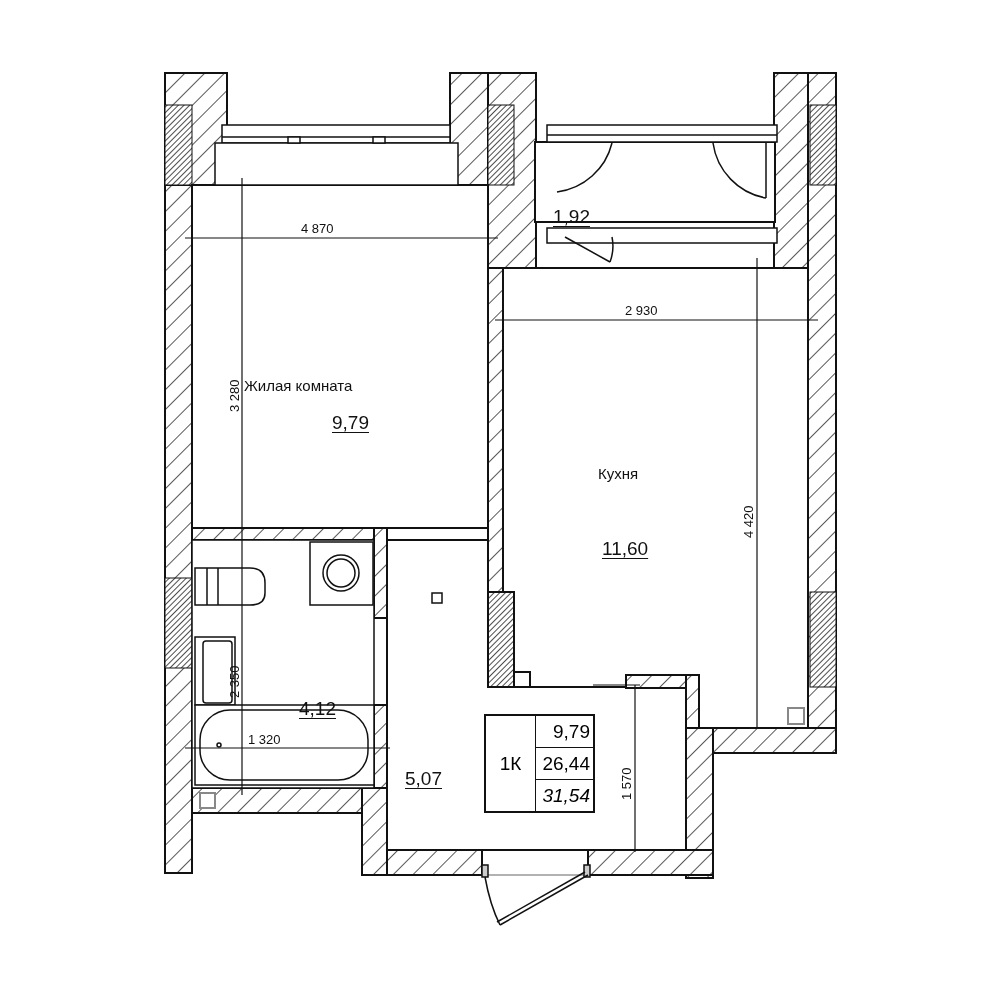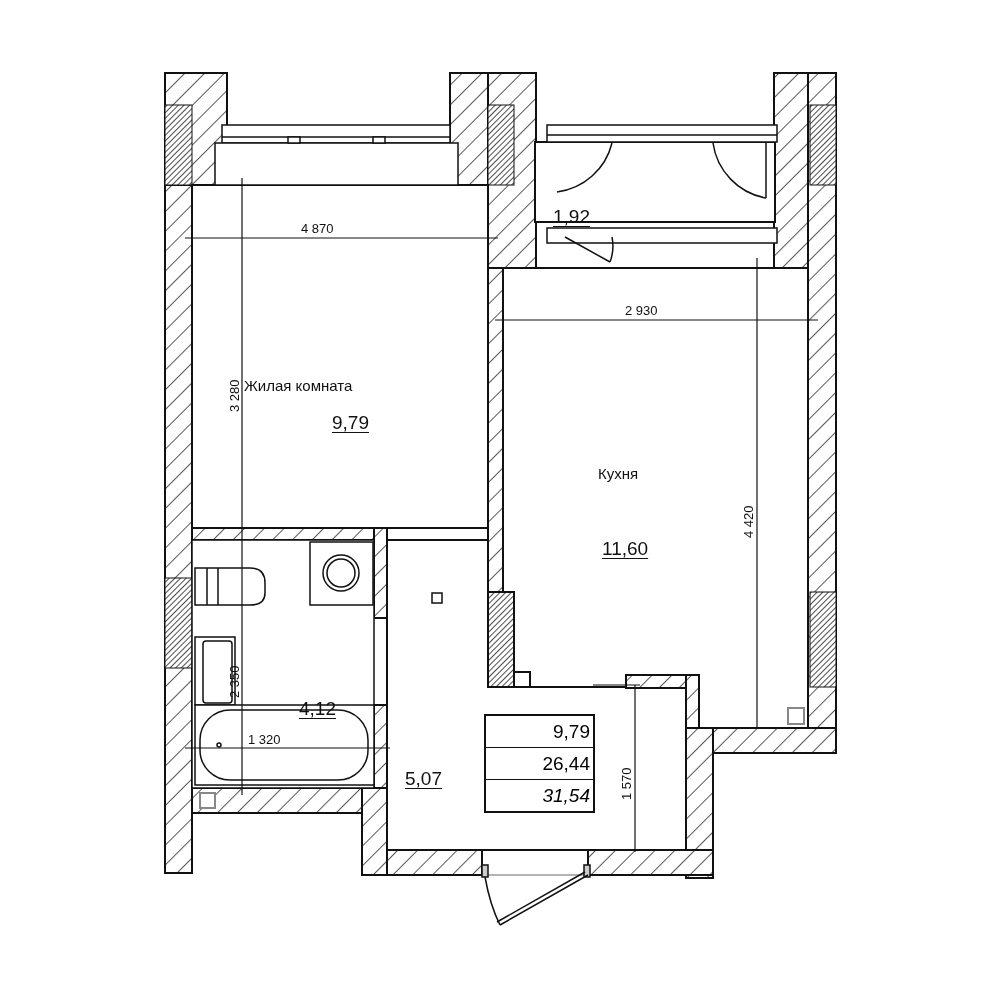--- a/index.html
+++ b/index.html
@@ -162,18 +162,19 @@
 
 <div class="lbl dim" style="left:301px; top:222px;">4 870</div>
 <div class="lbl dim dim-v" style="left:228px; top:412px;">3 280</div>
 <div class="lbl dim" style="left:617px; top:304px;margin-left:8px;">2 930</div>
 <div class="lbl dim dim-v" style="left:742px; top:538px;">4 420</div>
 <div class="lbl dim" style="left:248px; top:733px;">1 320</div>
 <div class="lbl dim dim-v" style="left:228px; top:698px;">2 350</div>
 <div class="lbl dim dim-v" style="left:620px; top:800px;">1 570</div>
 
 <div class="summary">
+  <div class="type">1К</div>
   <div class="vals">
     <div>9,79</div>
     <div>26,44</div>
     <div>31,54</div>
   </div>
 </div>
 
 </body></html>

